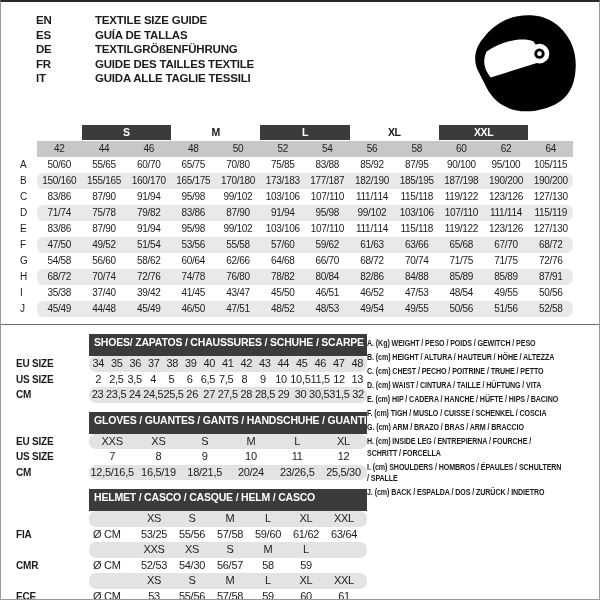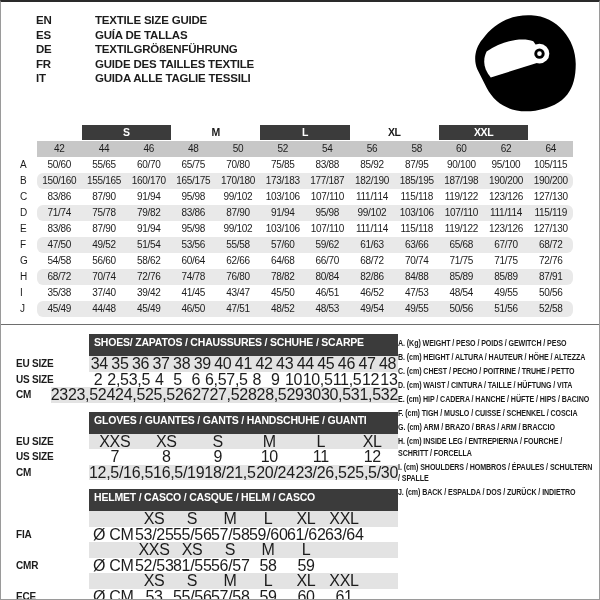--- a/index.html
+++ b/index.html
@@ -32,21 +32,21 @@
   
   .sep { border-top:1px solid #6e6e6e; margin-top:7px; }
   
   .bottom { display:flex; padding:9px 4px 0 15px; }
   .bleft { width:382px; }
   .sub { margin-bottom:9px; }
   .sub.helmet { margin-top:5px; }
   .srow { display:flex; align-items:stretch; }
   .slabel { width:73px; font-weight:700; font-size:10px; letter-spacing:-0.2px; display:flex; align-items:center; }
   .stitle { flex:1; background:#3b3b3b; color:#fff; font-weight:700; font-size:10.5px; letter-spacing:-0.2px; height:22px; line-height:16px; padding-left:5px; white-space:nowrap; }
-  .scells { flex:1; display:flex; height:15.5px; line-height:15.5px; font-size:16px; letter-spacing:-0.3px; }
+  .scells { flex:1; display:flex; height:15.5px; line-height:15.5px; font-size:11px; letter-spacing:-0.3px;border-radius:7px; }
   .scells.shaded { background:#e3e3e3; }
   .scell { flex:1; text-align:center; white-space:nowrap; }
   .ucell { width:46px; padding-left:4px; flex:none; text-align:left; }
   .hcell { flex:none; width:38px; text-align:center; }
   .hfill { flex:1; }
   
   .legend { flex:1; padding-top:4px; }
   .legend-inner { width:234px; transform:scaleX(0.835); transform-origin:top left; }
   .legend-item { font-size:8.5px; font-weight:700; line-height:11.5px; margin-bottom:2.5px; letter-spacing:-0.1px; }
 </style>
@@ -438,21 +438,21 @@
             <div class="hcell">L</div>
             <div class="hcell"></div>
             <div class="hfill"></div>
           </div>
         </div>
         <div class="srow">
           <div class="slabel">CMR</div>
           <div class="scells">
             <div class="ucell">Ø CM</div>
             <div class="hcell">52/53</div>
-            <div class="hcell">81/55</div>
+            <div class="hcell">54/30</div>
             <div class="hcell">56/57</div>
             <div class="hcell">58</div>
             <div class="hcell">59</div>
             <div class="hcell"></div>
             <div class="hfill"></div>
           </div>
         </div>
         <div class="srow">
           <div class="slabel"></div>
           <div class="scells shaded">

